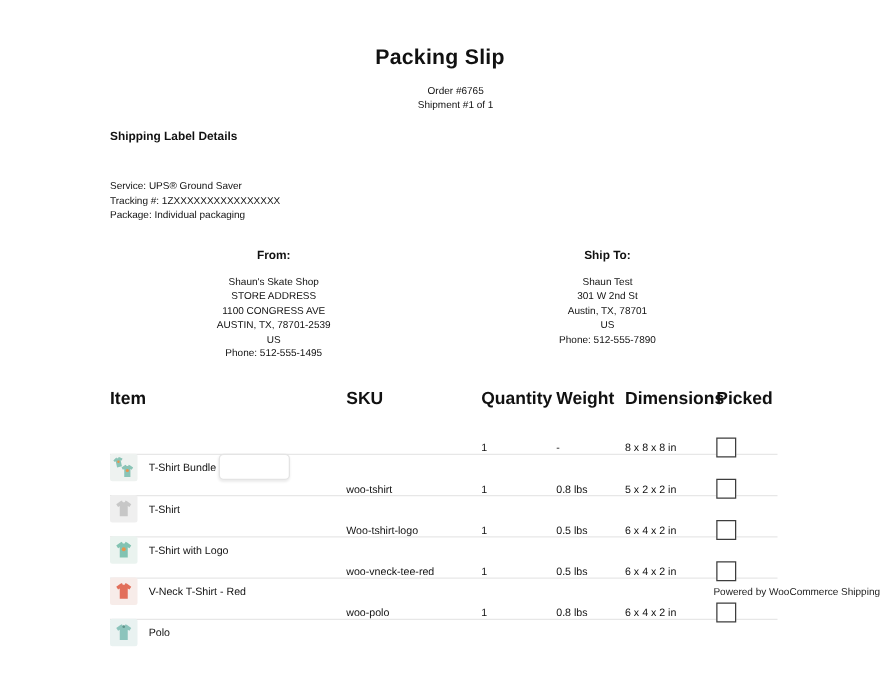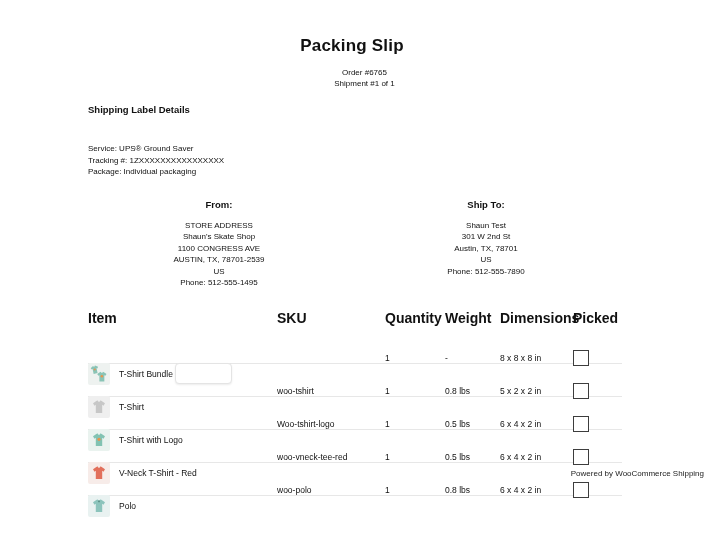--- a/index.html
+++ b/index.html
@@ -59,22 +59,22 @@
         <div>Service: UPS® Ground Saver</div>
         <div>Tracking #: 1ZXXXXXXXXXXXXXXXX</div>
         <div>Package: Individual packaging</div>
       </div>
     </div>
 
     <div class="addresses">
       <div class="addr">
         <div class="section-heading">From:</div>
         <div class="lines">
+          <div>Shaun's Skate Shop</div>
           <div>STORE ADDRESS</div>
-          <div>Shaun's Skate Shop</div>
           <div>1100 CONGRESS AVE</div>
           <div>AUSTIN, TX, 78701-2539</div>
           <div>US</div>
           <div>Phone: 512-555-1495</div>
         </div>
       </div>
       <div class="addr">
         <div class="section-heading">Ship To:</div>
         <div class="lines">
           <div>Shaun Test</div>

